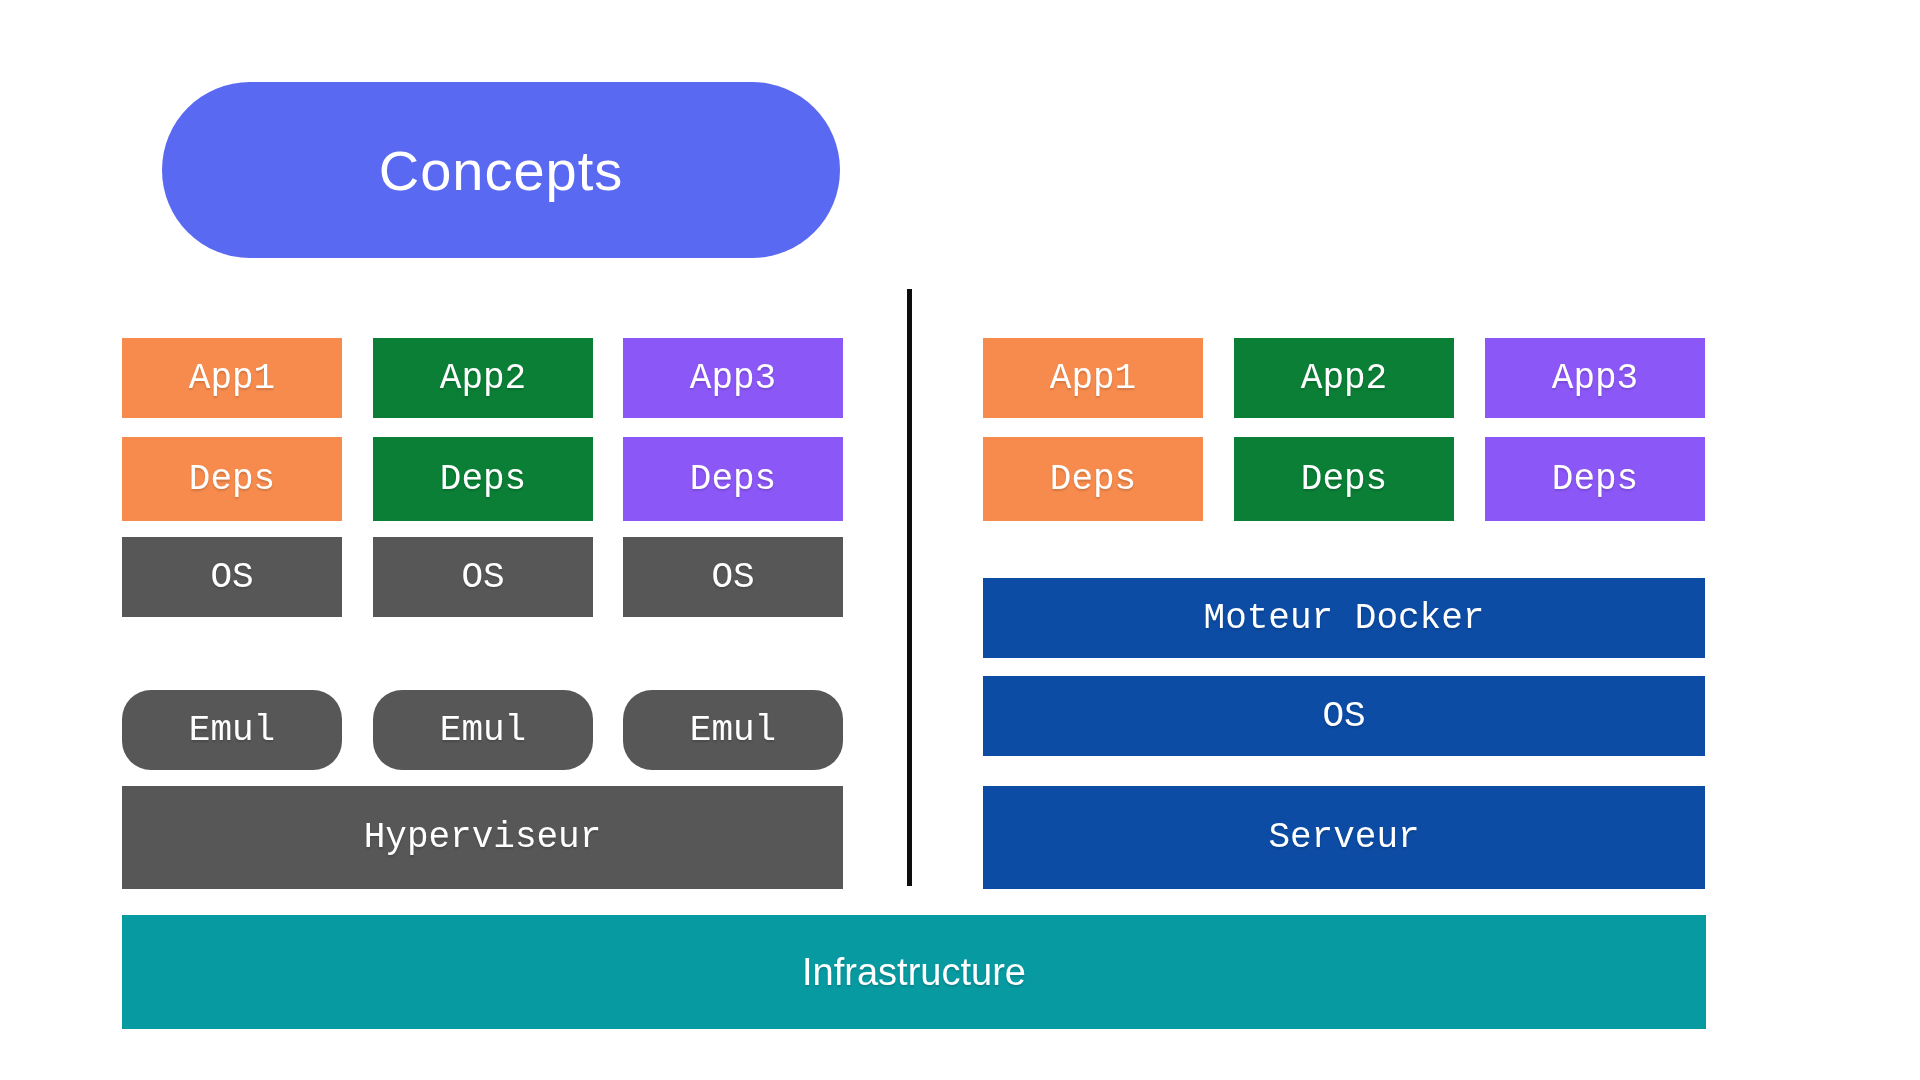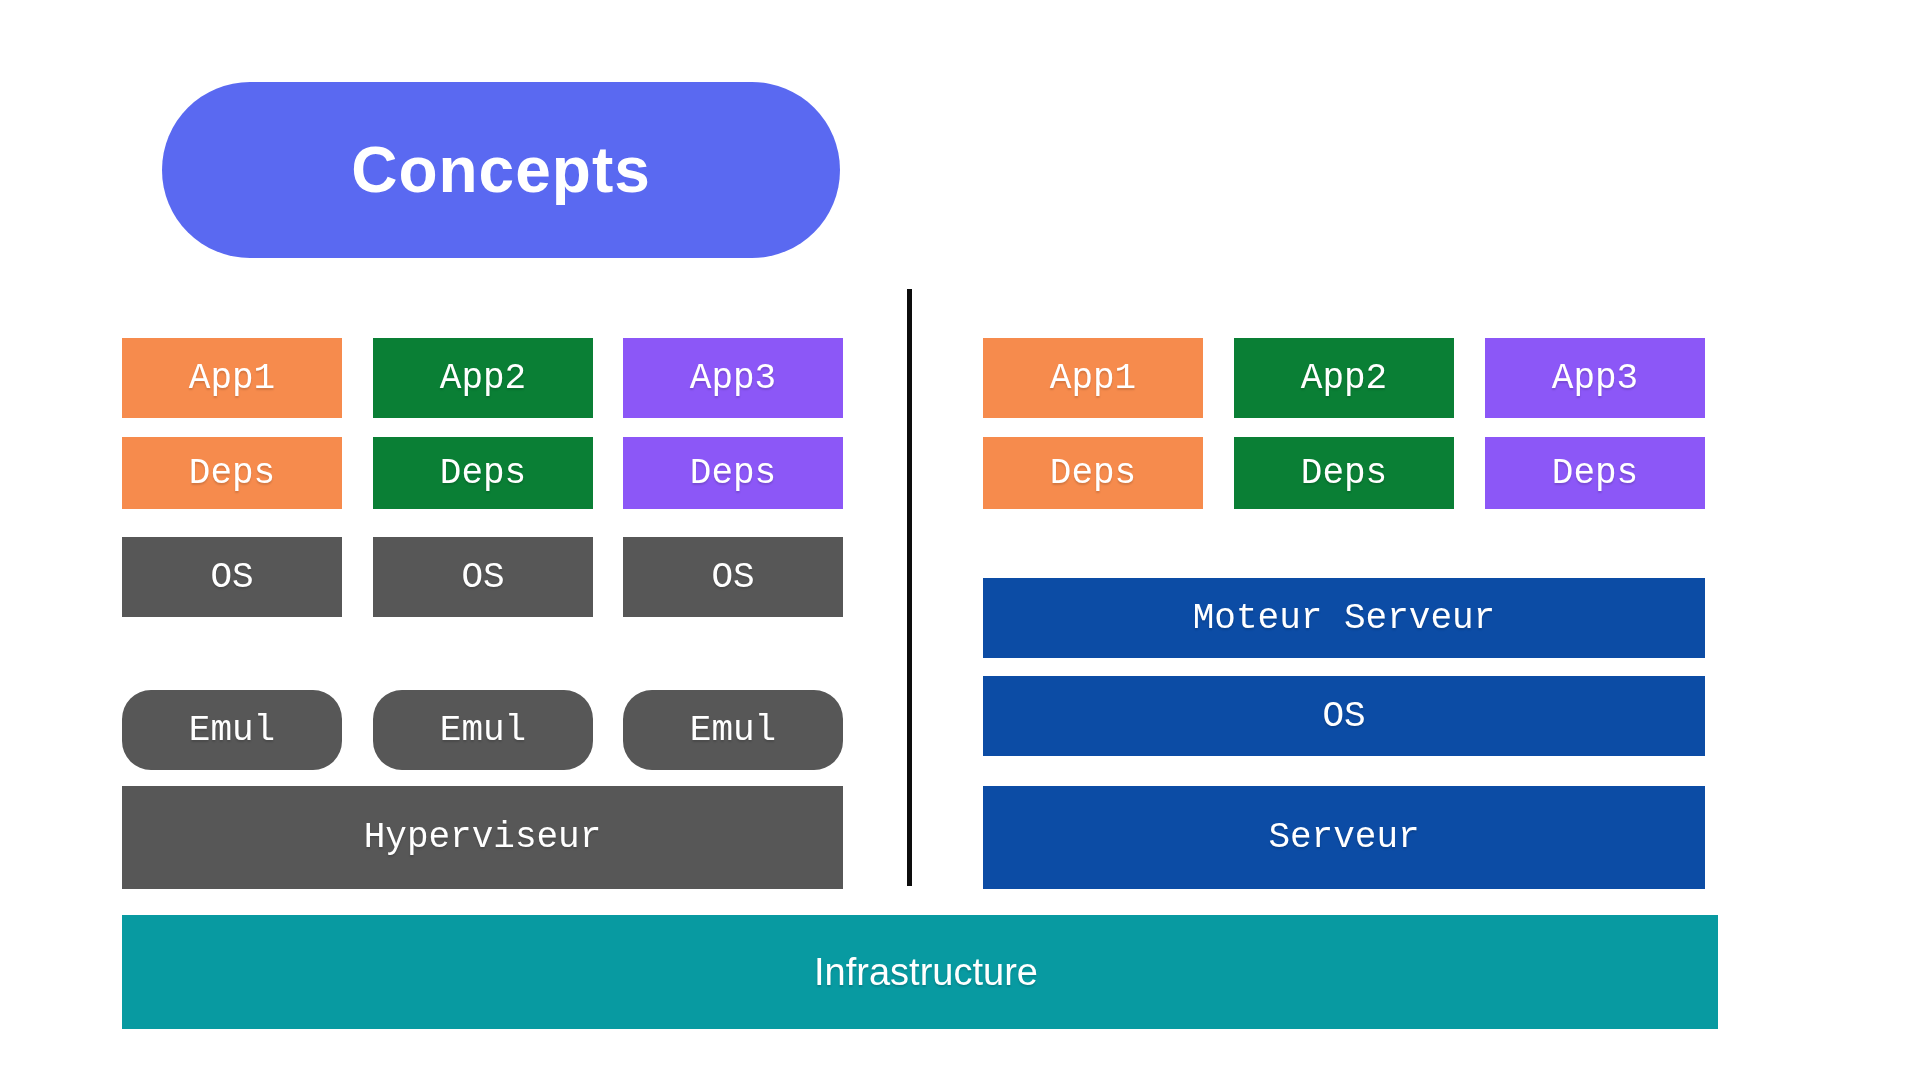--- a/index.html
+++ b/index.html
@@ -11,35 +11,35 @@
     font-family:"Liberation Sans", sans-serif;
   }
   .pill{
     position:absolute;
     left:162px;top:82px;width:678px;height:176px;
     border-radius:88px;
     display:flex;align-items:center;justify-content:center;
   }
   .pill span{
     color:#ffffff;
-    font-size:64px;
-    font-weight:bold;
+    font-size:56px;
+    font-weight:normal;
     letter-spacing:1px;
   }
   .box{
     position:absolute;
     display:flex;align-items:center;justify-content:center;
     color:#ffffff;
     font-size:36px;
     text-shadow:0 2px 2px rgba(0,0,0,0.15);
     font-family:Liberation Mono, monospace;
   }
   
   .row-app  {top:338px;height:80px;}
-  .row-deps {top:437px;height:72px;}
+  .row-deps {top:437px;height:84px;}
   .row-os   {top:537px;height:80px;}
   .row-emul {top:690px;height:80px;border-radius:29px;}
   .row-base {top:786px;height:103px;}
   
   .lc1{left:122px;width:220px;}
   .lc2{left:373px;width:220px;}
   .lc3{left:623px;width:220px;}
   .l-wide{left:122px;width:721px;}
   
   .rc1{left:983px;width:220px;}
@@ -129,26 +129,26 @@
     <span>Deps</span>
   </div>
   <div class="box row-deps rc2" style="background-color: rgb(10, 127, 53);">
     <span>Deps</span>
   </div>
   <div class="box row-deps rc3" style="background-color: rgb(140, 87, 247);">
     <span>Deps</span>
   </div>
 
   <div class="box r-bar1 r-wide" style="background-color: rgb(12, 76, 165);">
-    <span>Moteur Serveur</span>
+    <span>Moteur Docker</span>
   </div>
   <div class="box r-bar2 r-wide" style="background-color: rgb(12, 76, 165);">
     <span>OS</span>
   </div>
   <div class="box row-base r-wide" style="background-color: rgb(12, 76, 165);">
     <span>Serveur</span>
   </div>
 
-  <div class="infra" style="background-color: rgb(8, 154, 161); padding-left: 12px;">
+  <div class="infra" style="background-color: rgb(8, 154, 161);">
     <span>Infrastructure</span>
   </div>
 
 </div>
 
 </body></html>

